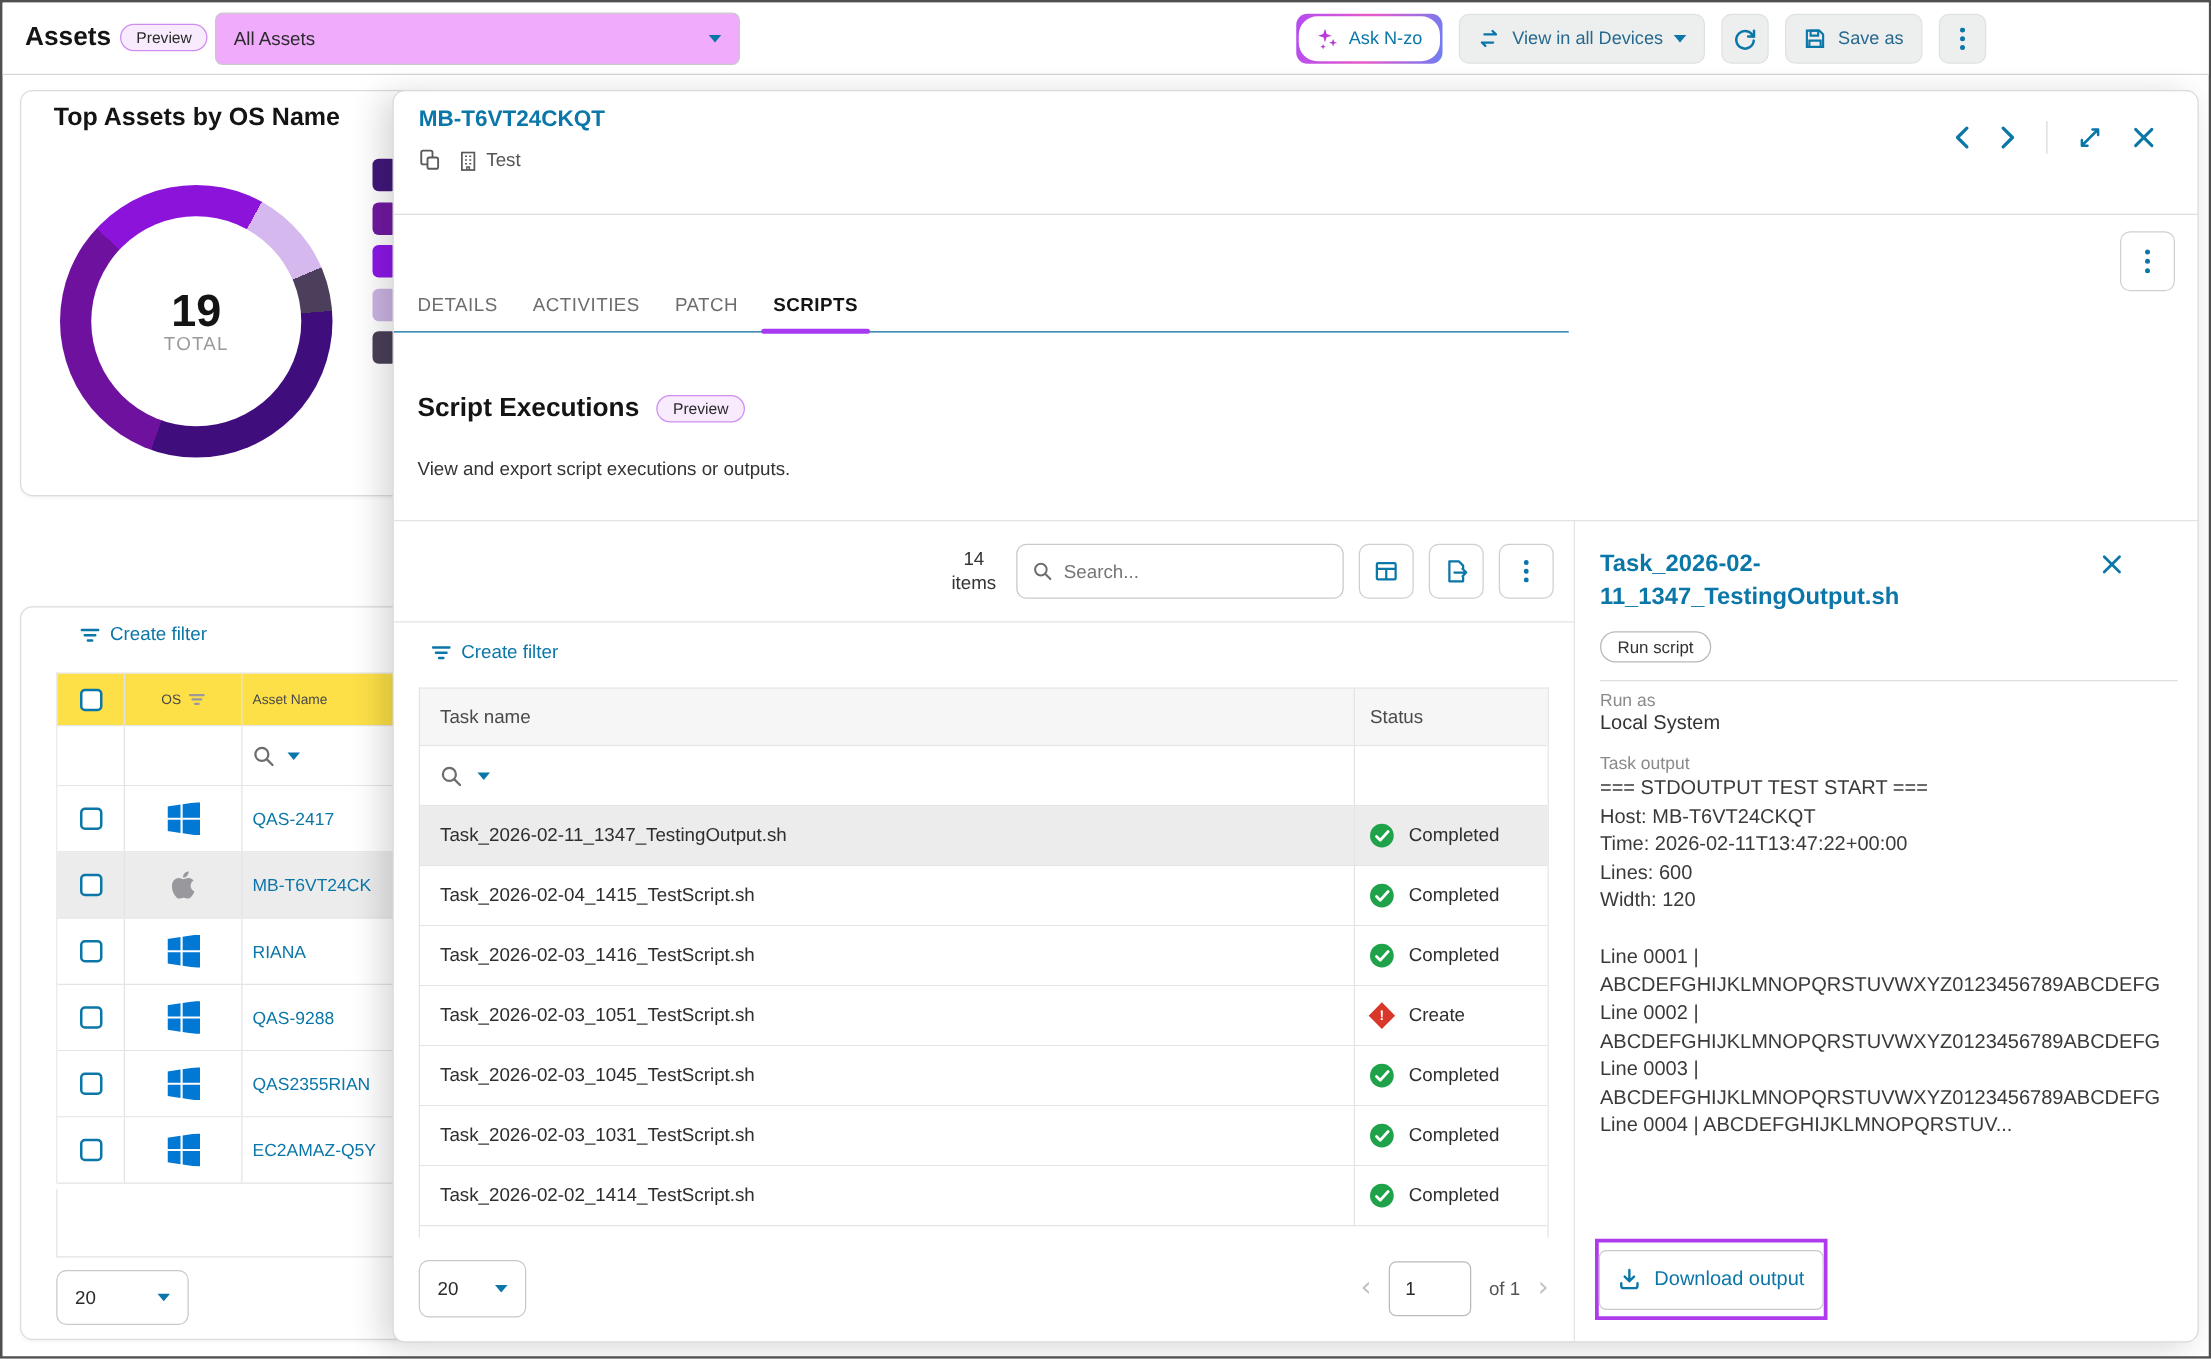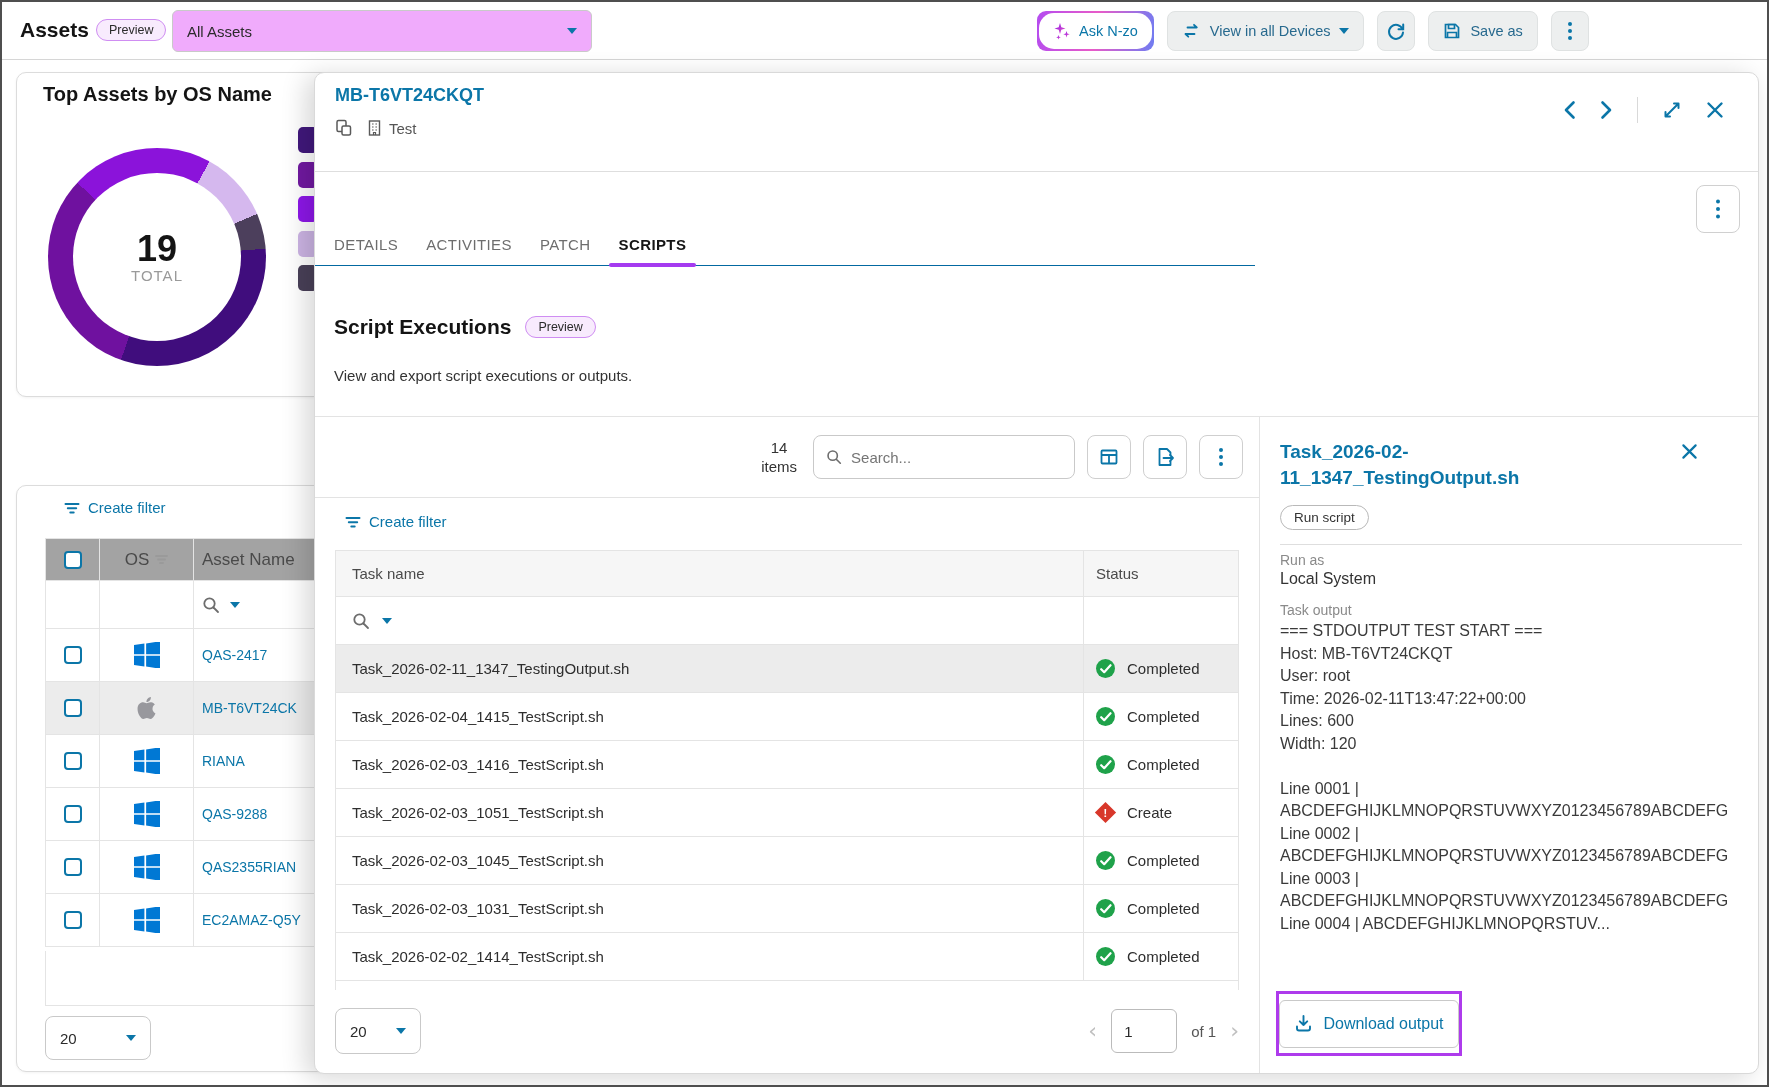--- a/index.html
+++ b/index.html
@@ -30,21 +30,21 @@
   .donut-total-label { font-size:15px; color:#9a9a9a; letter-spacing:1px; }
   .mini-bar { position:absolute; width:20px; height:26px; border-radius:5px; left:296px; }
 
   .card-assets { left:14px; top:483px; width:330px; height:587px; }
   .link { color:#0b76a8; cursor:pointer; }
   .create-filter { position:absolute; display:flex; align-items:center; gap:8px; font-size:15px; color:#0b76a8; cursor:pointer; }
   .cf-left { left:47px; top:13px; }
 
   .atable { position:absolute; left:28px; top:52px; width:294px; border-top:1px solid #e4e4e4; border-left:1px solid #e4e4e4; }
   .arow { display:flex; border-bottom:1px solid #e4e4e4; background:#fff; }
-  .arow.header { height:42px; background:#a3a3a3; color:#4a4a4a; font-size:17px; }
+  .arow.header { height:42px; background:#fde047; color:#4a4a4a; font-size:11px; }
   .arow.filter { height:48px; }
   .arow.data { height:53px; font-size:14px; }
   .arow.selected { background:#ececec; }
   .acell { display:flex; align-items:center; border-right:1px solid #e4e4e4; padding:0 8px; }
   .c-check { width:54px; justify-content:center; }
   .c-os { width:94px; justify-content:center; gap:6px; }
   .c-name { flex:1; }
   .checkbox { width:18px; height:18px; border:2px solid #0b76a8; border-radius:4px; background:#fff; }
   .empty-row { height:55px; border-bottom:1px solid #e4e4e4; border-left:1px solid #e4e4e4; }
   .pagesize { position:absolute; display:flex; align-items:center; border:1px solid #c9c9c9; border-radius:8px; background:#fff; font-size:15px; color:#2b2b2b; padding:0 14px; height:44px; }
@@ -308,21 +308,21 @@
     </div>
   </div>
 
   <div class="panel">
     <div class="p-title">MB-T6VT24CKQT</div>
     <div class="p-sub">
       <svg width="18" height="18" viewBox="0 0 18 18" fill="none" stroke="currentColor" stroke-width="1.5">
         <rect x="2" y="1.5" width="9" height="11" rx="1.5"></rect>
         <rect x="7" y="7" width="8.5" height="9" rx="1.5" fill="#fff"></rect>
       </svg>
-      <span style="display:flex;align-items:flex-start;gap:7px">
+      <span style="display:flex;align-items:flex-end;gap:7px">
         <svg width="15" height="16" viewBox="0 0 15 16" fill="none" stroke="currentColor" stroke-width="1.4">
           <rect x="2.5" y="1" width="10" height="14"></rect>
           <path d="M5 4h1.6M8.4 4H10M5 7h1.6M8.4 7H10M5 10h1.6M8.4 10H10M6.5 15v-2.5h2V15" stroke-width="1.2"></path>
         </svg>
         <span>Test</span>
       </span>
     </div>
     <div class="p-nav">
       <svg width="13" height="20" viewBox="0 0 13 20" fill="none" stroke="currentColor" stroke-width="2.6" stroke-linecap="round" stroke-linejoin="round">
           <path d="M10.5 2.5L3 10l7.5 7.5"></path>
@@ -519,21 +519,20 @@
           <path d="M2.5 2.5l13 13M15.5 2.5l-13 13"></path>
         </svg>
       <span class="rp-badge">Run script</span>
       <div class="rp-div"></div>
       <div class="rp-label">Run as</div>
       <div class="rp-value">Local System</div>
       <div class="rp-label" style="margin-top:14px">Task output</div>
       <div class="rp-output" id="outputLines">
           <div>=== STDOUTPUT TEST START ===</div>
           <div>Host: MB-T6VT24CKQT</div>
-          <div>User: root</div>
           <div>Time: 2026-02-11T13:47:22+00:00</div>
           <div>Lines: 600</div>
           <div>Width: 120</div>
           <div>&nbsp;</div>
           <div>Line 0001 |</div>
           <div>ABCDEFGHIJKLMNOPQRSTUVWXYZ0123456789ABCDEFG</div>
           <div>Line 0002 |</div>
           <div>ABCDEFGHIJKLMNOPQRSTUVWXYZ0123456789ABCDEFG</div>
           <div>Line 0003 |</div>
           <div>ABCDEFGHIJKLMNOPQRSTUVWXYZ0123456789ABCDEFG</div>

